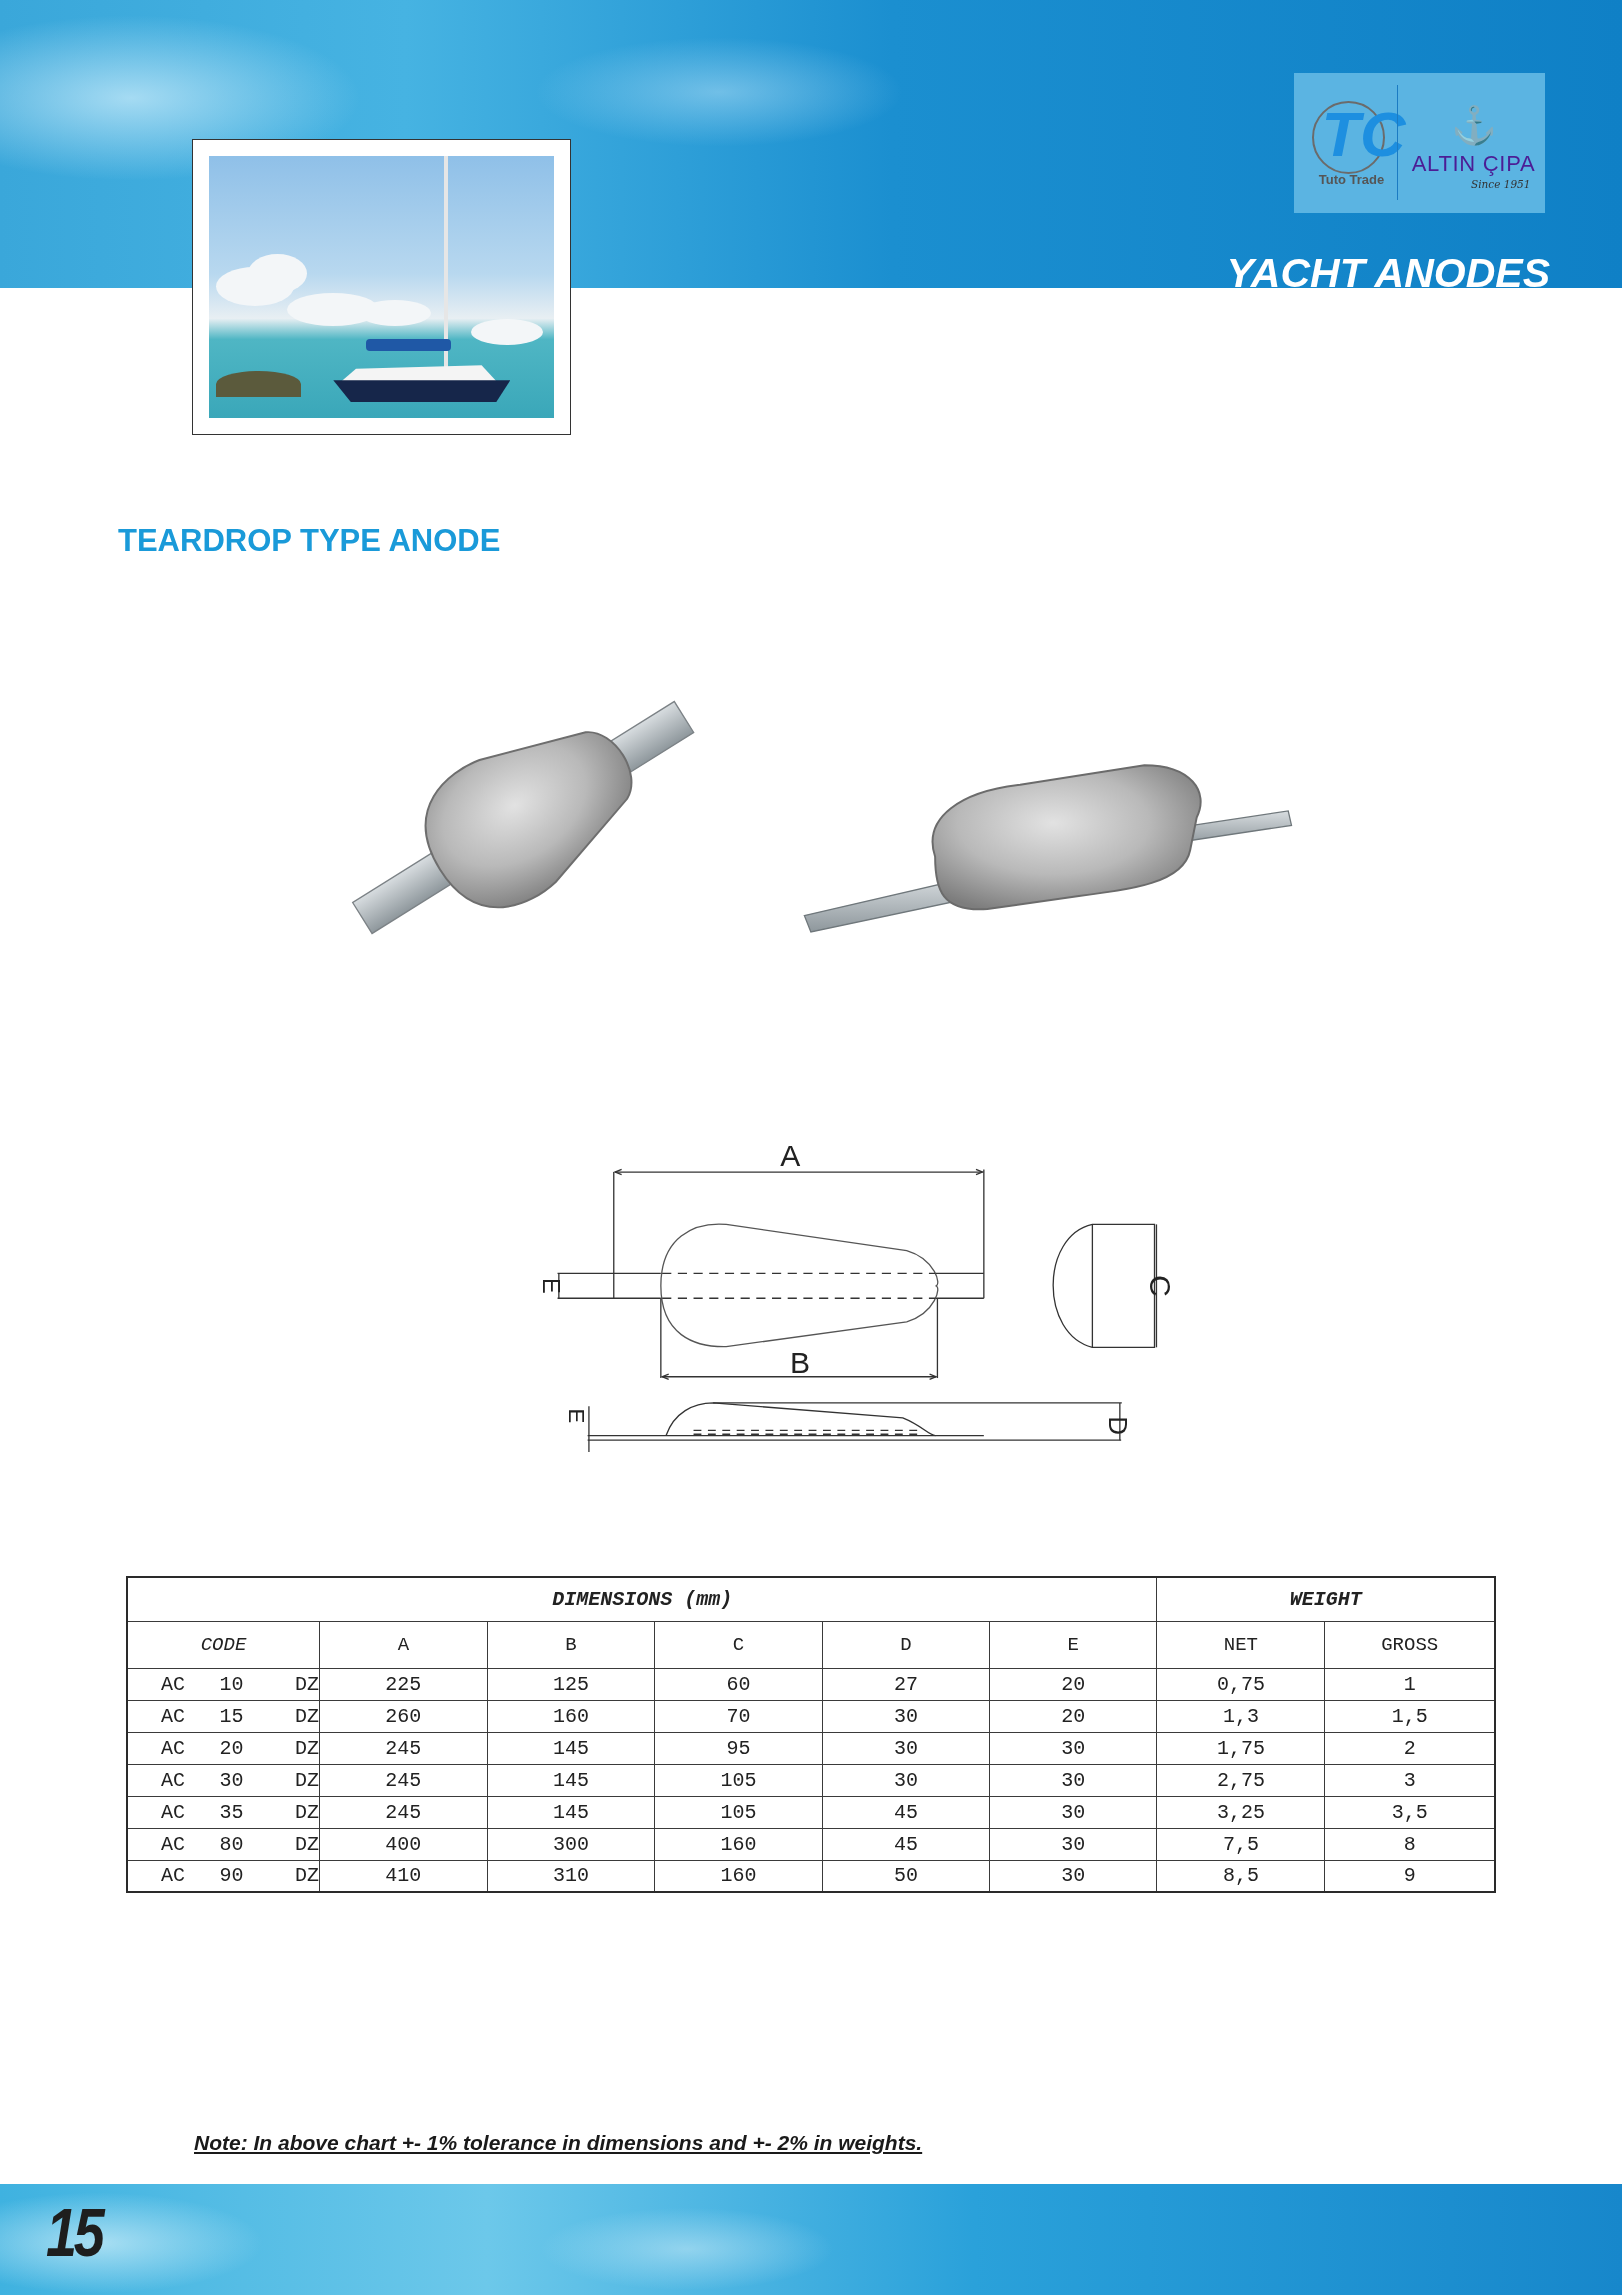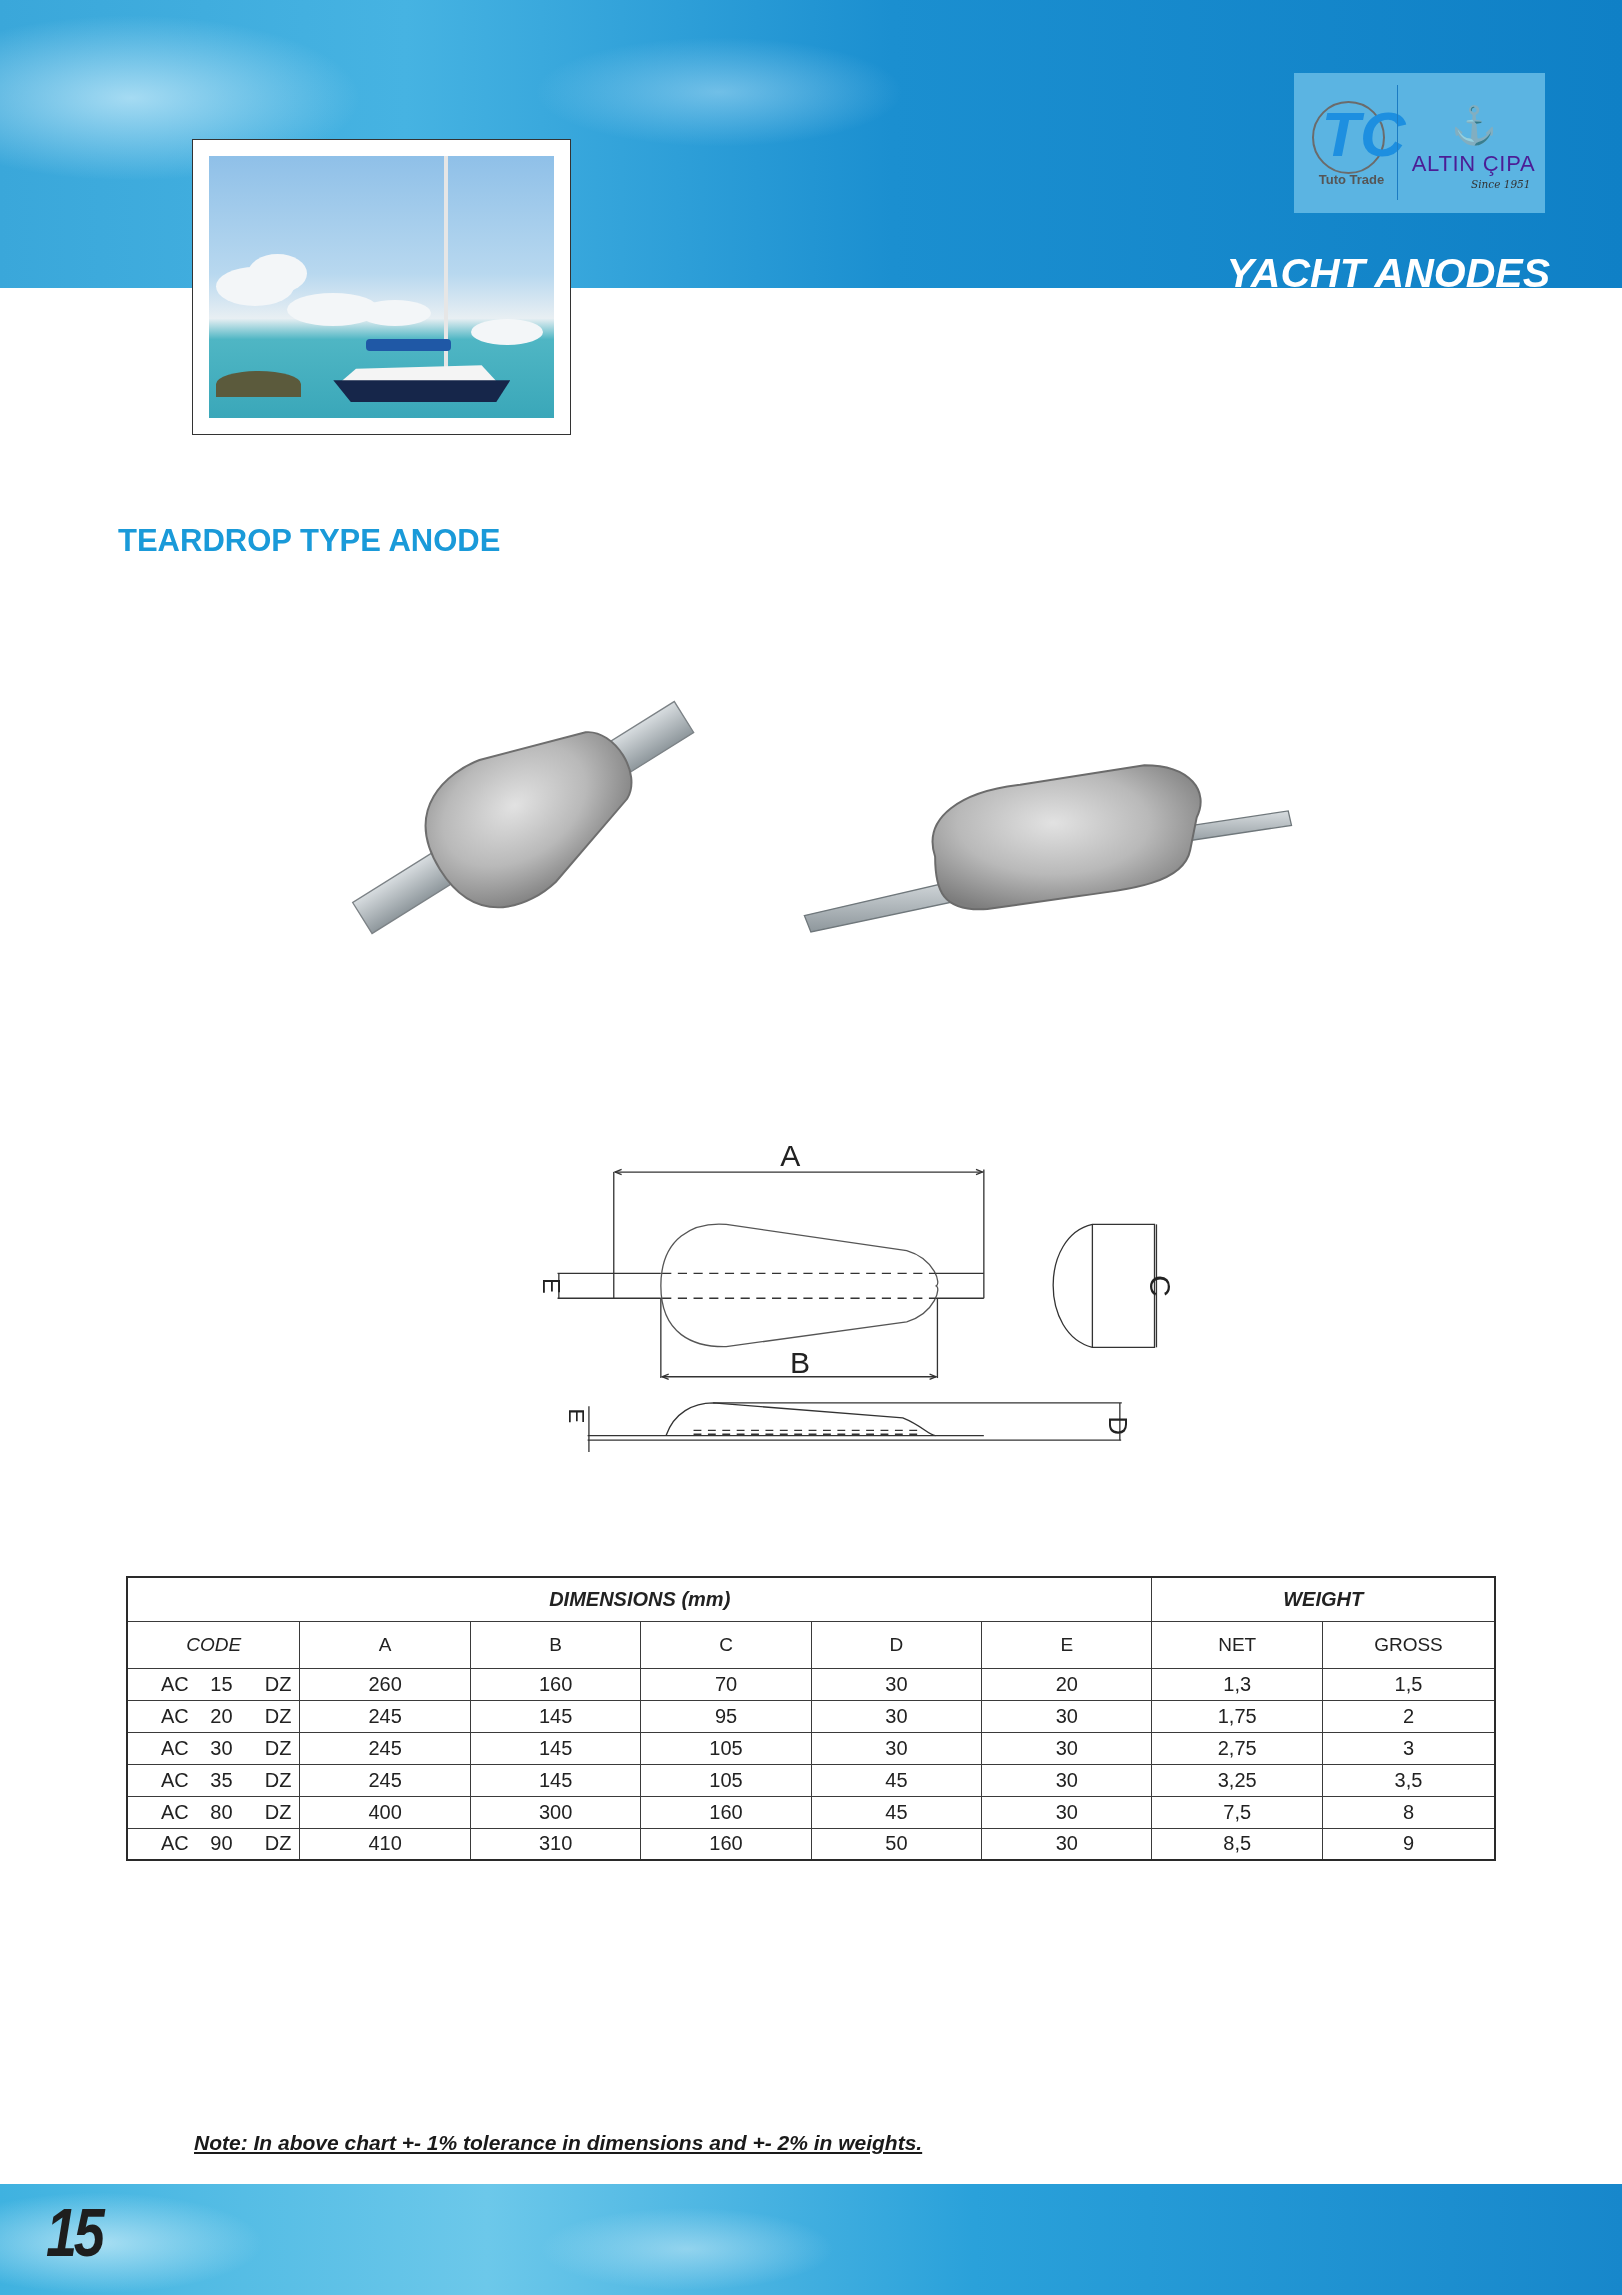--- a/index.html
+++ b/index.html
@@ -51,21 +51,21 @@
     position:absolute; left:118px; top:523px; font-size:31px; font-weight:bold; color:#1a9ad9;
   }
 
   .product-photos { position:absolute; left:327px; top:680px; width:1007px; height:275px; }
 
   .diagram { position:absolute; left:517px; top:1138px; width:680px; height:314px; }
   .diagram svg text { font-family:"Liberation Sans", sans-serif; }
 
   .spec-table {
     position:absolute; left:126px; top:1576px; width:1370px; border-collapse:collapse;
-    font-family:Liberation Sans, sans-serif; font-size:20px; color:#222;
+    font-family:Liberation Mono, monospace; font-size:20px; color:#222;
     border:2.6px solid #2a2a2a;
   }
   .spec-table td, .spec-table th { border:1.3px solid #3a3a3a; text-align:center; font-weight:normal; }
   .spec-table .group-row th { height:44px; font-weight:bold; font-style:italic; font-size:20px; }
   .spec-table .head-row th { height:47px; font-size:19px; }
   .spec-table .head-row th.code { font-style:italic; }
   .spec-table tbody td { height:32px; }
   .spec-table td.code { text-align:left; padding-left:33px; word-spacing:5.2px; white-space:pre; }
 
   .note {
@@ -204,20 +204,30 @@
       <th style="width:171px">B</th>
       <th style="width:171px">C</th>
       <th style="width:171px">D</th>
       <th style="width:171px">E</th>
       <th style="width:171px">NET</th>
       <th style="width:173px">GROSS</th>
     </tr>
   </thead>
   <tbody>
     <tr>
+      <td class="code">AC  10   DZ</td>
+      <td>225</td>
+      <td>125</td>
+      <td>60</td>
+      <td>27</td>
+      <td>20</td>
+      <td>0,75</td>
+      <td>1</td>
+    </tr>
+    <tr>
       <td class="code">AC  15   DZ</td>
       <td>260</td>
       <td>160</td>
       <td>70</td>
       <td>30</td>
       <td>20</td>
       <td>1,3</td>
       <td>1,5</td>
     </tr>
     <tr>

